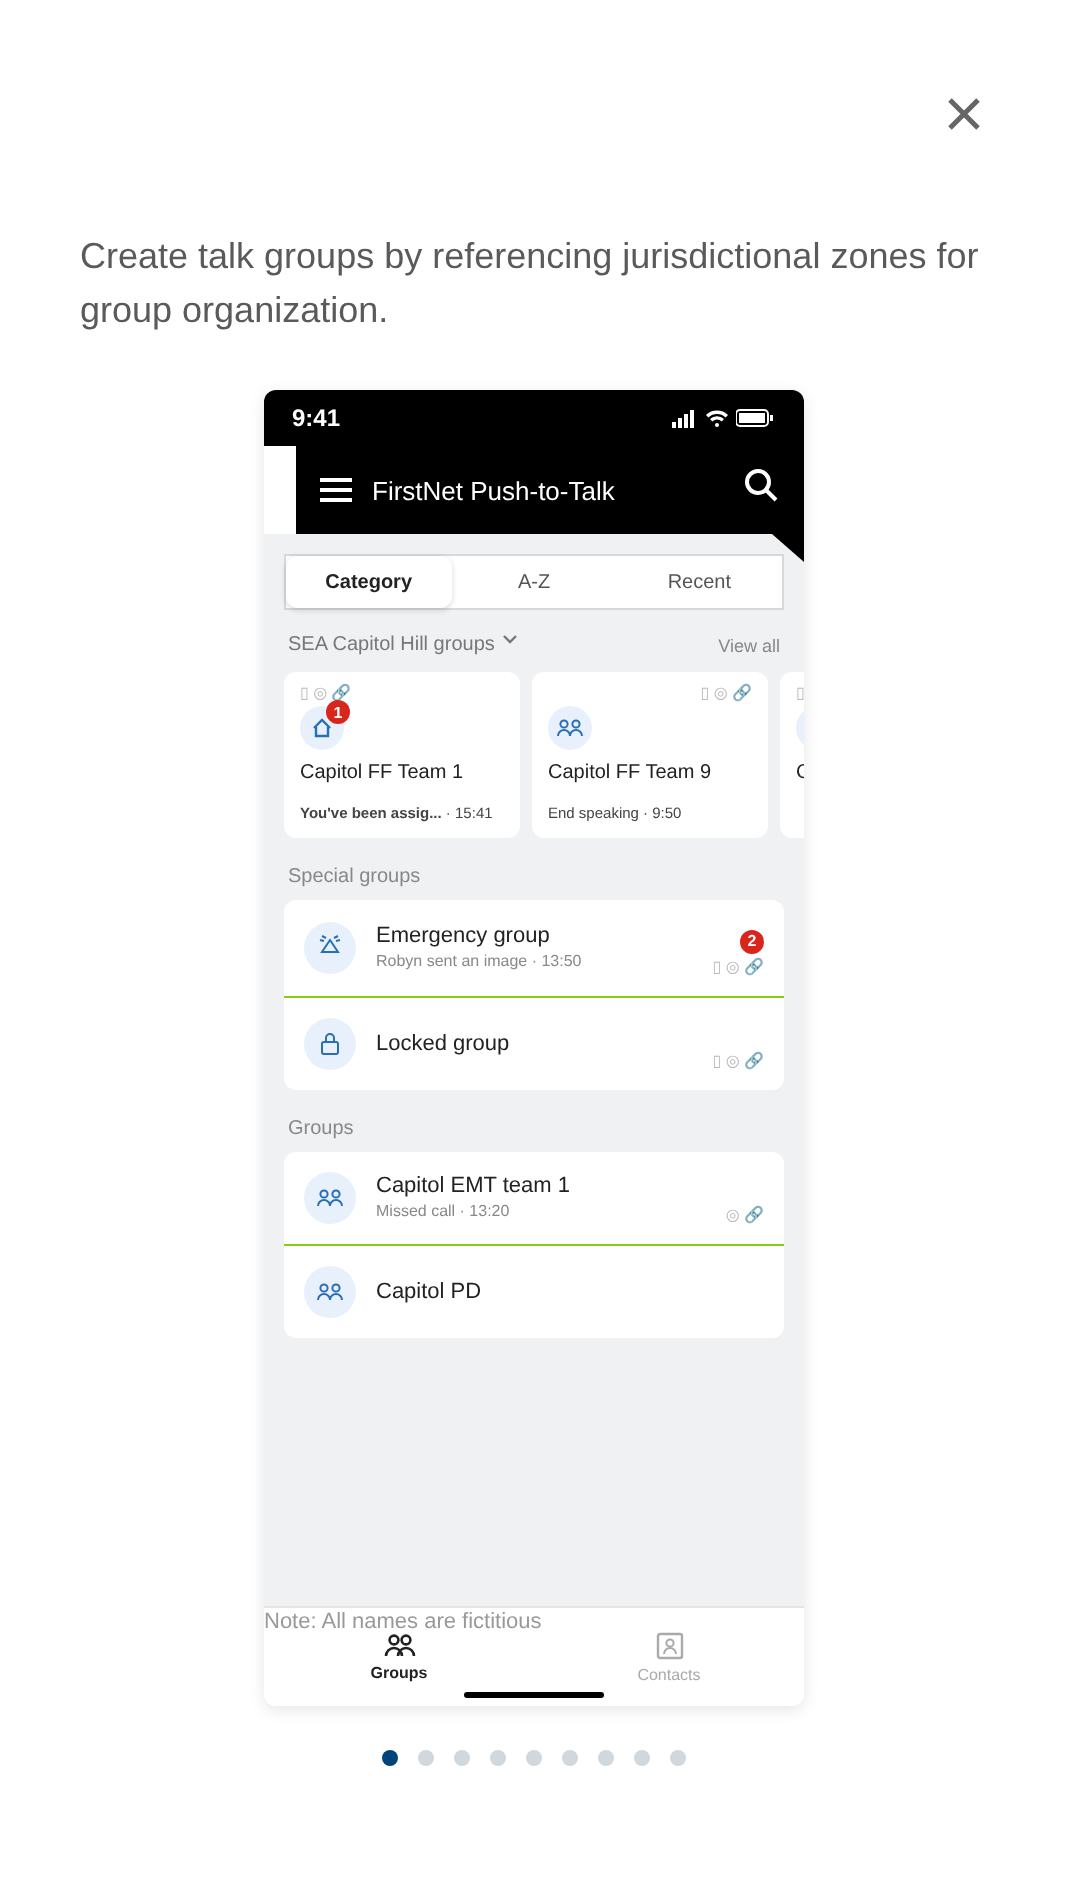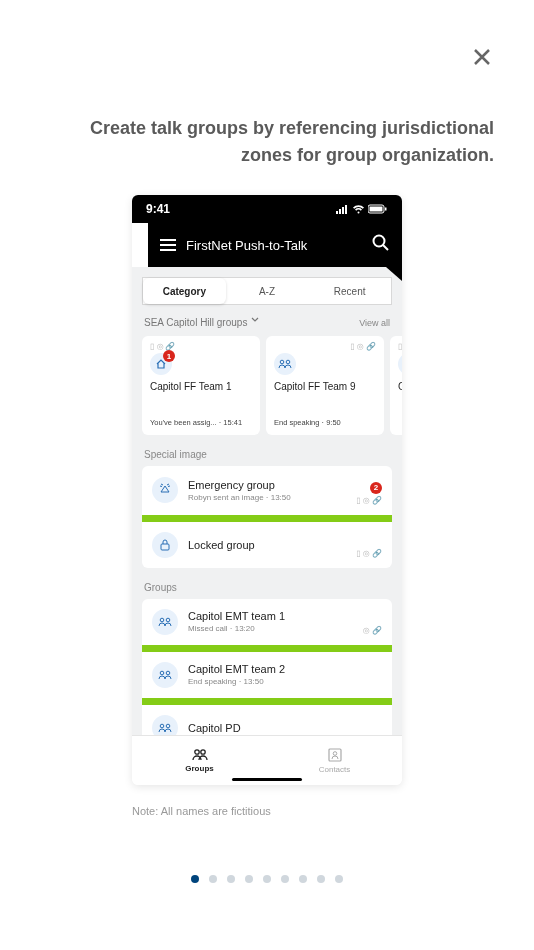--- a/index.html
+++ b/index.html
@@ -17,33 +17,32 @@
   width: 24px;
   height: 24px;
   cursor: pointer;
 }
 .close-btn svg { width: 100%; height: 100%; }
 .heading {
   position: absolute;
   top: 115px;
   left: 0;
   right: 0;
-  text-align: right;
+  text-align: left;
   color: #5a5a5a;
   font-size: 18px;
   line-height: 1.5;
   padding: 0 40px;
-  font-weight: bold;
 }
 .phone {
   position: absolute;
   top: 195px;
   left: 132px;
   width: 270px;
-  height: 590px;
+  height: 658px;
   border-radius: 6px;
   overflow: hidden;
   box-shadow: 0 2px 8px rgba(0,0,0,0.1);
   background: #fff;
 }
 .status-bar {
   background: #000;
   height: 28px;
   display: flex;
   align-items: center;
@@ -132,23 +131,23 @@
 .card-icons-row { display: flex; align-items: center; font-size: 8px; color: #bbb; }
 .card-icon-circ {
   width: 22px; height: 22px;
   border-radius: 50%;
   background: #e8f1fb;
   display: flex;
   align-items: center;
   justify-content: center;
   margin: 2px 0 6px 0;
 }
-.card-name { font-size: 10px; color: #222; margin-bottom: 26px; }
+.card-name { font-size: 10px; color: #222; margin-bottom: 10px; }
 .card-sub { font-size: 7.5px; color: #444; }
-.card-sub b { font-weight: 400; }
+.card-sub b { font-weight: 700; }
 .badge-red {
   position: absolute;
   width: 12px; height: 12px;
   background: #d9261c;
   border-radius: 50%;
   color: #fff;
   font-size: 8px;
   display: flex;
   align-items: center;
   justify-content: center;
@@ -165,21 +164,21 @@
   margin: 0 10px;
 }
 .list-item {
   display: flex;
   align-items: center;
   padding: 10px 10px;
   position: relative;
   cursor: pointer;
   min-height: 44px;
 }
-.list-item + .list-item { border-top: 7px solid #84cc16; }
+.list-item + .list-item { border-top: 1px solid #84cc16; }
 .list-icon {
   width: 26px; height: 26px;
   border-radius: 50%;
   background: #e8f1fb;
   display: flex;
   align-items: center;
   justify-content: center;
   margin-right: 10px;
   flex-shrink: 0;
 }
@@ -328,21 +327,21 @@
         <div class="card-name">Capitol FF Team 9</div>
         <div class="card-sub"><span>End speaking</span> · <span>9:50</span></div>
       </div>
       <div class="card">
         <div class="card-icons-row">▯</div>
         <div class="card-icon-circ"></div>
         <div class="card-name">Ca</div>
       </div>
     </div>
 
-    <div class="section-title">Special image</div>
+    <div class="section-title">Special groups</div>
     <div class="list">
       <div class="list-item">
         <div class="list-icon">
           <svg width="14" height="14" viewBox="0 0 14 14">
               <path d="M7 3 L11 9 H3 Z M5 2 L3 1 M9 2 L11 1 M4 3.5 L2 3 M10 3.5 L12 3" fill="none" stroke="#2a6fb5" stroke-width="1"></path>
             </svg>
         </div>
         <div class="list-txt">
           <div class="list-name">Emergency group</div>
           <div class="list-sub">Robyn sent an image · 13:50</div>
@@ -384,33 +383,20 @@
       </div>
       <div class="list-item">
         <div class="list-icon">
           <svg width="14" height="10" viewBox="0 0 14 10">
               <circle cx="4" cy="3" r="1.8" fill="none" stroke="#2a6fb5"></circle>
               <circle cx="10" cy="3" r="1.8" fill="none" stroke="#2a6fb5"></circle>
               <path d="M1 9 a3 3 0 016 0 M7 9 a3 3 0 016 0" fill="none" stroke="#2a6fb5"></path>
             </svg>
         </div>
         <div class="list-txt">
-          <div class="list-name">Capitol EMT team 2</div>
-          <div class="list-sub">End speaking · 13:50</div>
-        </div>
-      </div>
-      <div class="list-item">
-        <div class="list-icon">
-          <svg width="14" height="10" viewBox="0 0 14 10">
-              <circle cx="4" cy="3" r="1.8" fill="none" stroke="#2a6fb5"></circle>
-              <circle cx="10" cy="3" r="1.8" fill="none" stroke="#2a6fb5"></circle>
-              <path d="M1 9 a3 3 0 016 0 M7 9 a3 3 0 016 0" fill="none" stroke="#2a6fb5"></path>
-            </svg>
-        </div>
-        <div class="list-txt">
           <div class="list-name">Capitol PD</div>
         </div>
       </div>
     </div>
 
   </div>
 
   <div class="bottom-nav">
     <div class="nav-item active">
       <svg width="18" height="14" viewBox="0 0 18 14">

